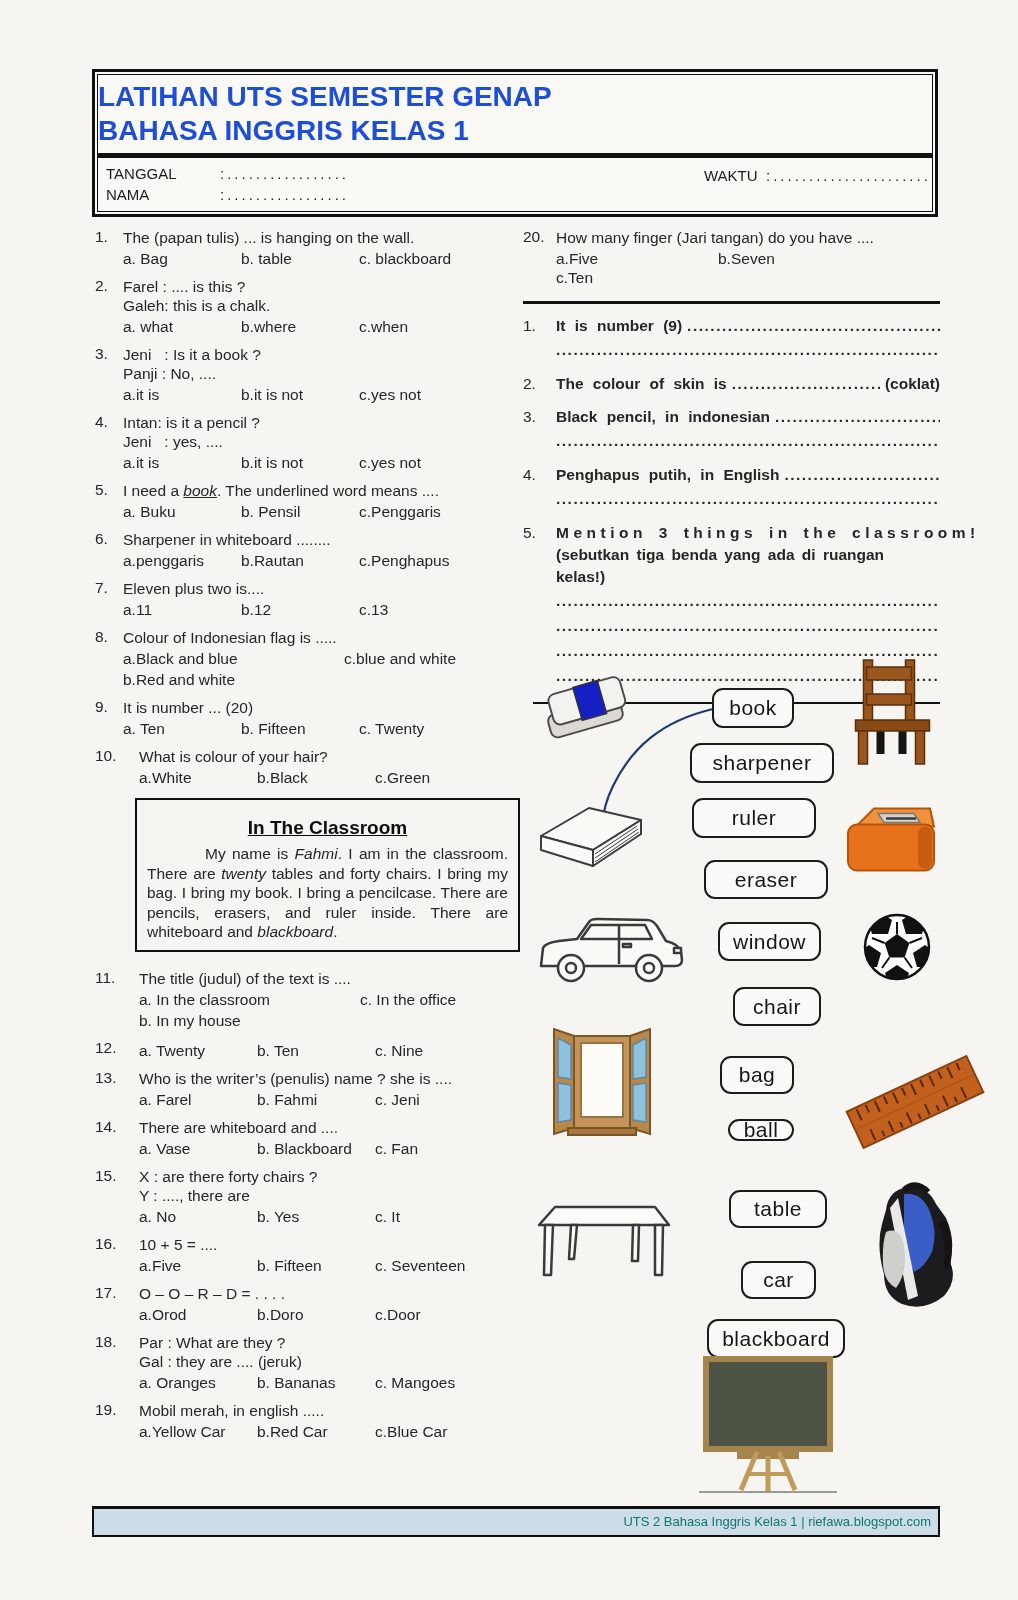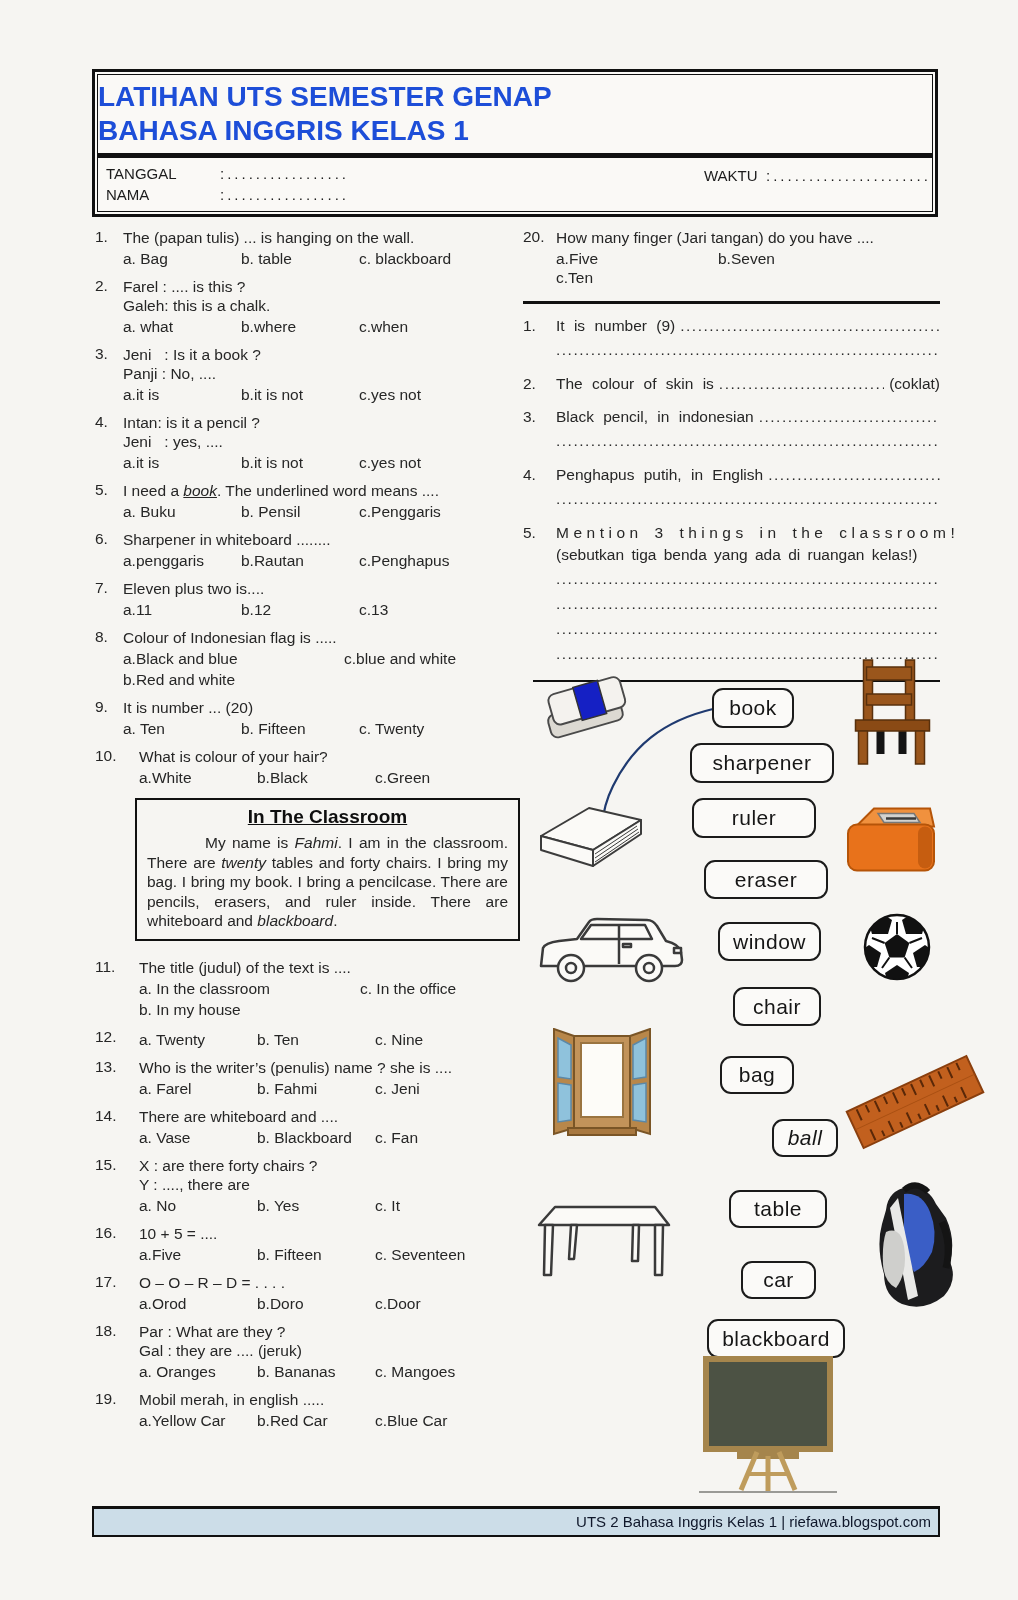--- a/index.html
+++ b/index.html
@@ -44,54 +44,54 @@
   .q20 .qnum{width:33px;}
   .q20 .opts span{min-width:116px;}
   .q20 .opts span:first-child{min-width:156px;}
 
   .rline{height:3px;background:#111;margin:14px 0 11px;}
   .rline2{height:2px;background:#111;margin:14px 0 0 10px;}
 
   
   .essay-item{display:flex;margin-bottom:11px;}
   .essay-num{width:33px;flex:none;line-height:22px;}
-  .essay-body{flex:1;min-width:0;}
+  .essay-body{flex:1;min-width:0;font-weight:bold;}
   .eline{display:flex;line-height:22px;}
   .etext{word-spacing:5px;white-space:nowrap;padding-right:5px;}
   .etext.spaced{letter-spacing:4.5px;word-spacing:3px;}
   .suffix{padding-left:5px;}
   .eline2{line-height:22px;word-spacing:3px;}
   .dots,.dotline{overflow:hidden;white-space:nowrap;letter-spacing:1.5px;color:#2a2a2a;}
   .dots{flex:1;}
   .dotline{line-height:25px;height:25px;}
 
   
   .passage-box{
     border:2px solid #111;margin:11px 0 17px 40px;width:385px;box-sizing:border-box;
-    padding:5px 10px 8px;
+    padding:16px 10px 8px;
   }
   .passage-title{text-align:center;font-weight:bold;font-size:19px;text-decoration:underline;margin:1px 0 5px;color:#0e0e0e;}
   .passage-body{font-size:15.5px;line-height:19.5px;text-align:justify;text-indent:58px;}
 
   
   .chip{
     position:absolute;box-sizing:border-box;
     border:2px solid #1b1b1b;border-radius:11px;background:#fbfaf8;
     display:flex;align-items:center;justify-content:center;
     font-size:21px;color:#161616;letter-spacing:0.5px;
   }
   .match-img{position:absolute;}
   .match-img svg{width:100%;height:100%;display:block;}
   .connector{position:absolute;inset:0;pointer-events:none;}
 
   
   .footer{
     position:absolute;left:92px;top:1506px;width:848px;height:31px;box-sizing:border-box;
     background:#ccdde8;border:2px solid #101010;border-top-width:3px;
-    text-align:right;font-size:15px;color:#0f172a;line-height:25px;padding-right:7px;
+    text-align:right;font-size:13px;color:#0f766e;line-height:25px;padding-right:7px;
   }
 </style>
 </head>
 <body>
 
 <div class="page">
 
   <div class="header-box">
     <div class="header-inner">
       <div class="title-area">
@@ -336,21 +336,21 @@
   </svg>
 
   <div class="footer">UTS 2 Bahasa Inggris Kelas 1 | riefawa.blogspot.com</div>
 <div class="chip" style="left: 712px; top: 688px; width: 82px; height: 40px;">book</div>
     <div class="chip" style="left: 690px; top: 743px; width: 144px; height: 40px;">sharpener</div>
     <div class="chip" style="left: 692px; top: 798px; width: 124px; height: 40px;">ruler</div>
     <div class="chip" style="left: 692px; top: 860px; width: 124px; height: 39px; margin-left: 12px;">eraser</div>
     <div class="chip" style="left: 718px; top: 922px; width: 103px; height: 39px;">window</div>
     <div class="chip" style="left: 733px; top: 987px; width: 88px; height: 39px;">chair</div>
     <div class="chip" style="left: 720px; top: 1056px; width: 74px; height: 38px;">bag</div>
-    <div class="chip" style="left: 772px; top: 1119px; width: 66px; height: 38px; font-style: italic;">ball</div>
+    <div class="chip" style="left: 728px; top: 1119px; width: 66px; height: 22px;">ball</div>
     <div class="chip" style="left: 729px; top: 1190px; width: 98px; height: 38px;">table</div>
     <div class="chip" style="left: 741px; top: 1261px; width: 75px; height: 38px;">car</div>
     <div class="chip" style="left: 707px; top: 1319px; width: 138px; height: 39px;">blackboard</div>
     <div class="match-img" style="left: 540px; top: 665px; width: 88px; height: 88px;">
       <svg viewBox="0 0 90 90">
         <g transform="rotate(-16 44 45)">
     <rect x="6" y="42" width="76" height="24" rx="7" fill="#dcd9d2" stroke="#4a4a4a" stroke-width="2"></rect>
     <rect x="12" y="22" width="76" height="32" rx="7" fill="#f4f2ee" stroke="#4a4a4a" stroke-width="2"></rect>
     <rect x="40" y="21" width="26" height="35" fill="#1520c4" stroke="#333" stroke-width="1.5"></rect>
         </g>

